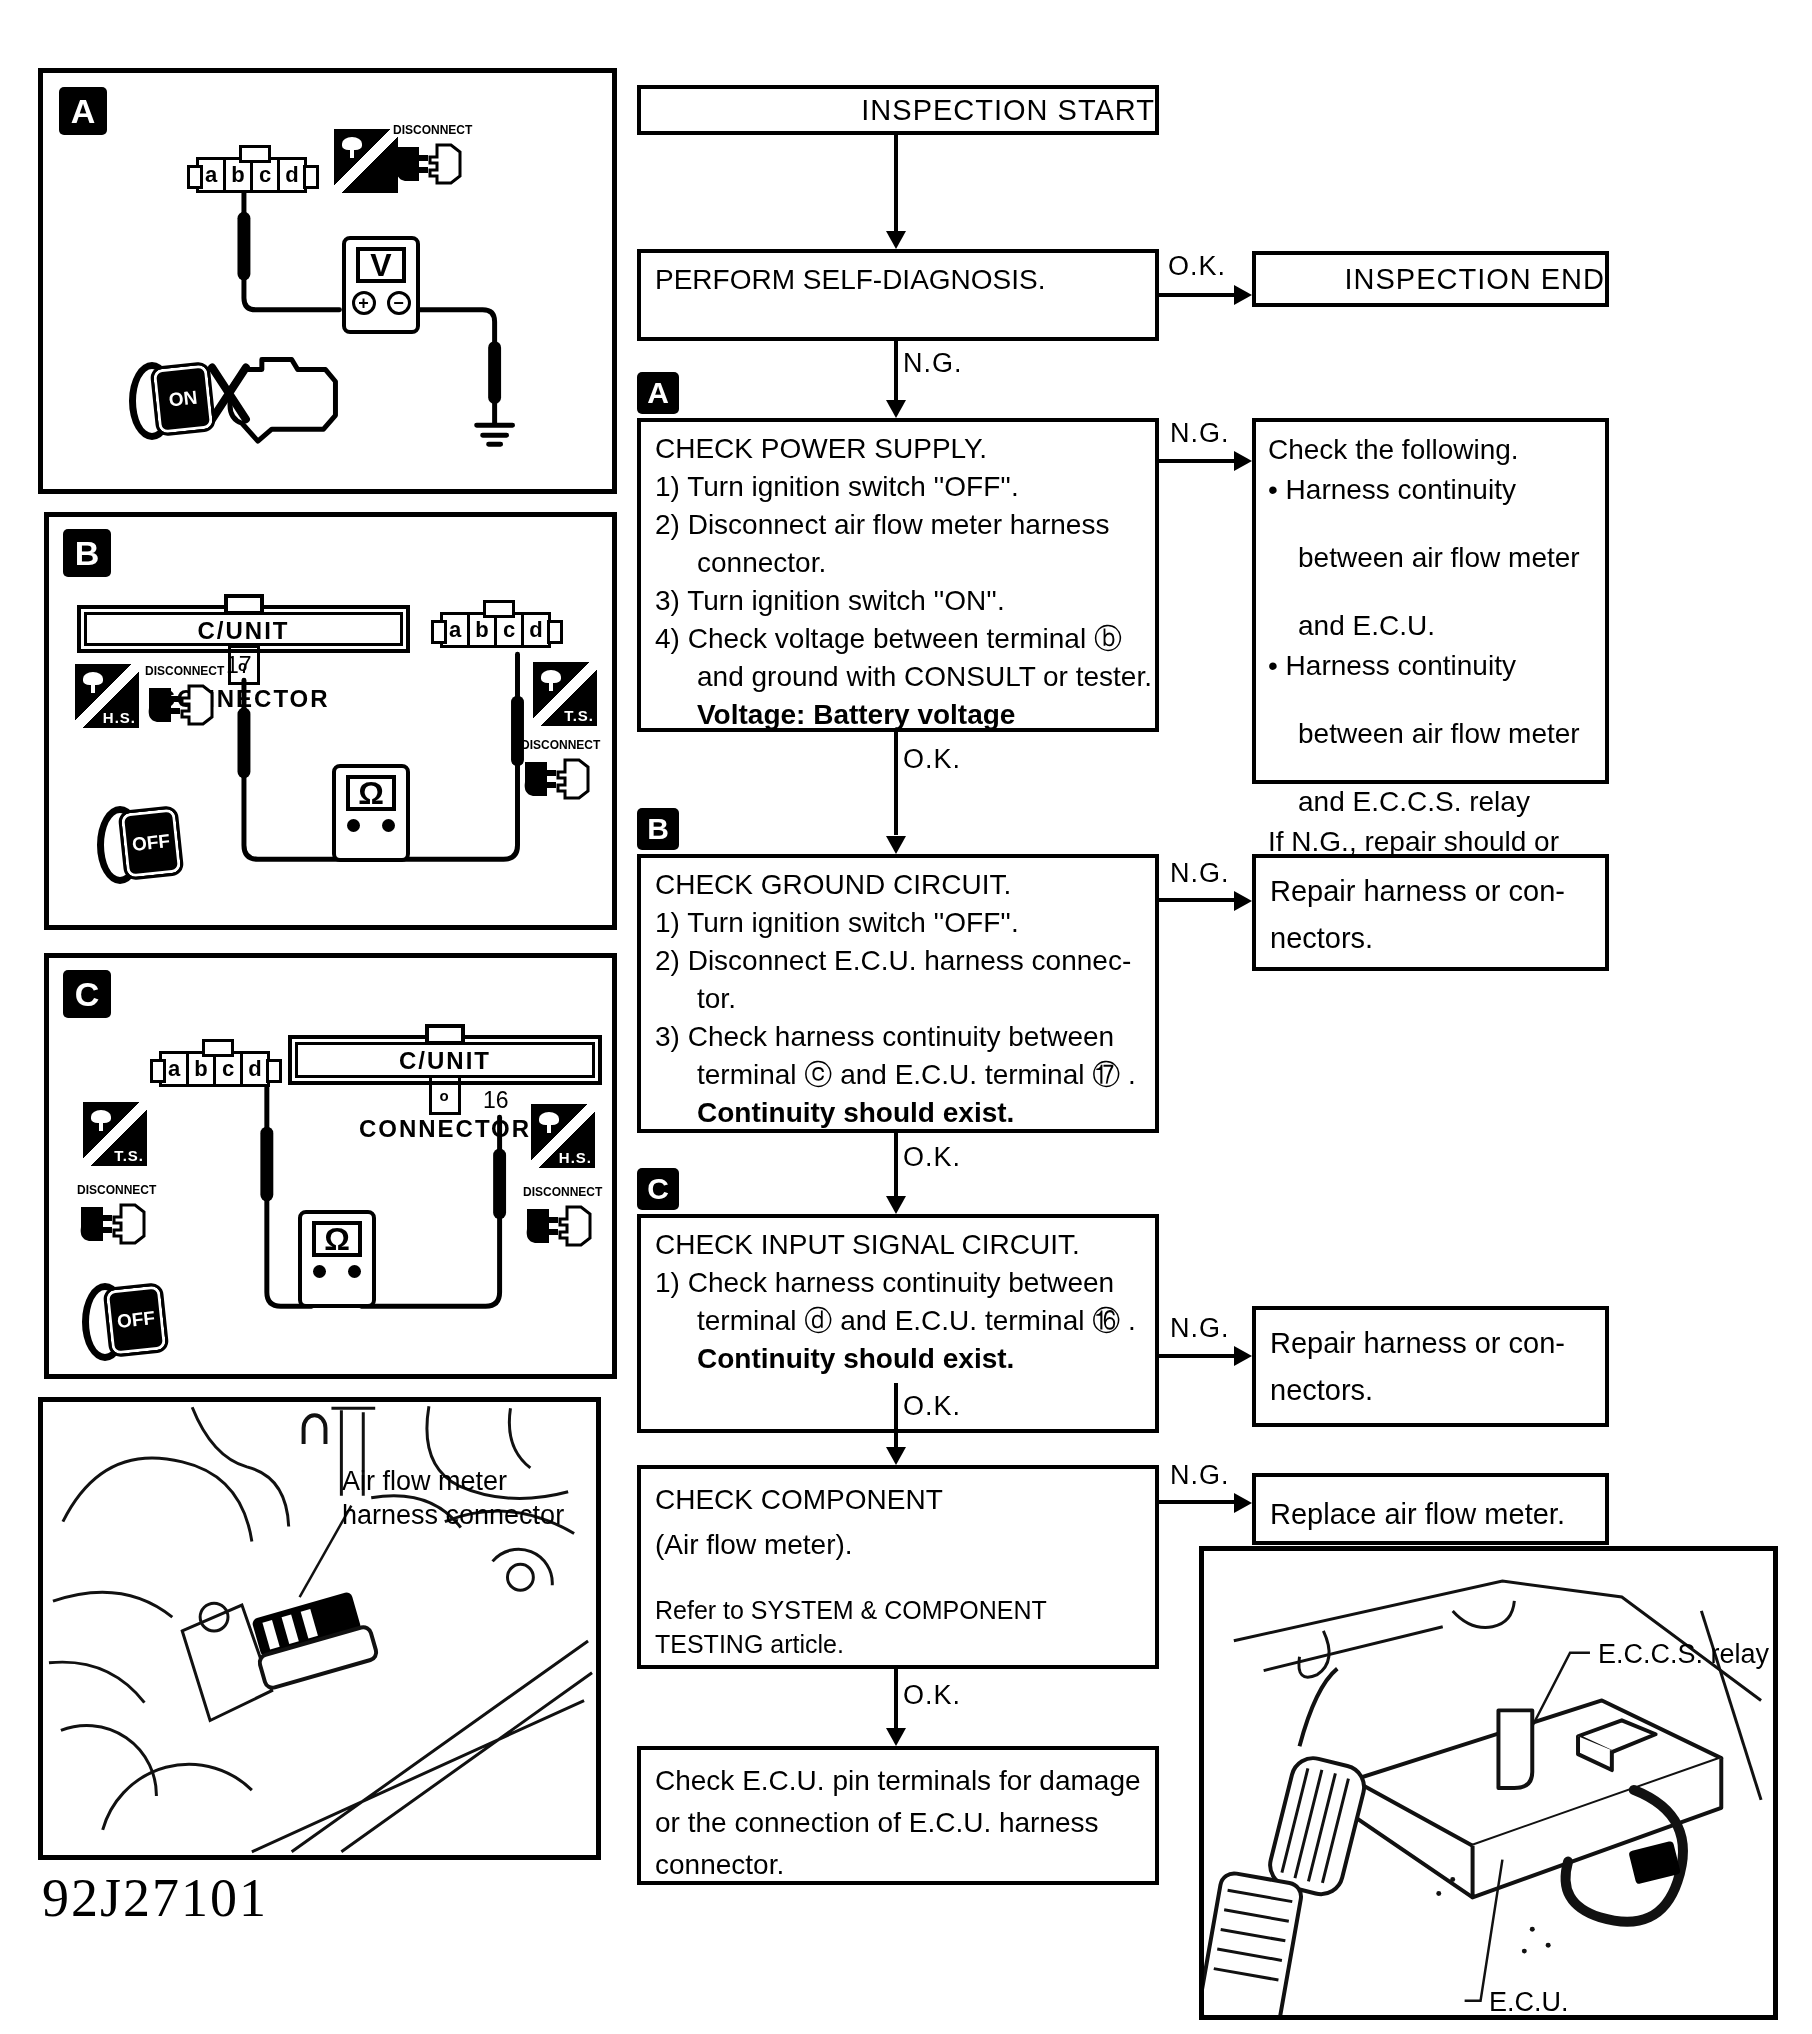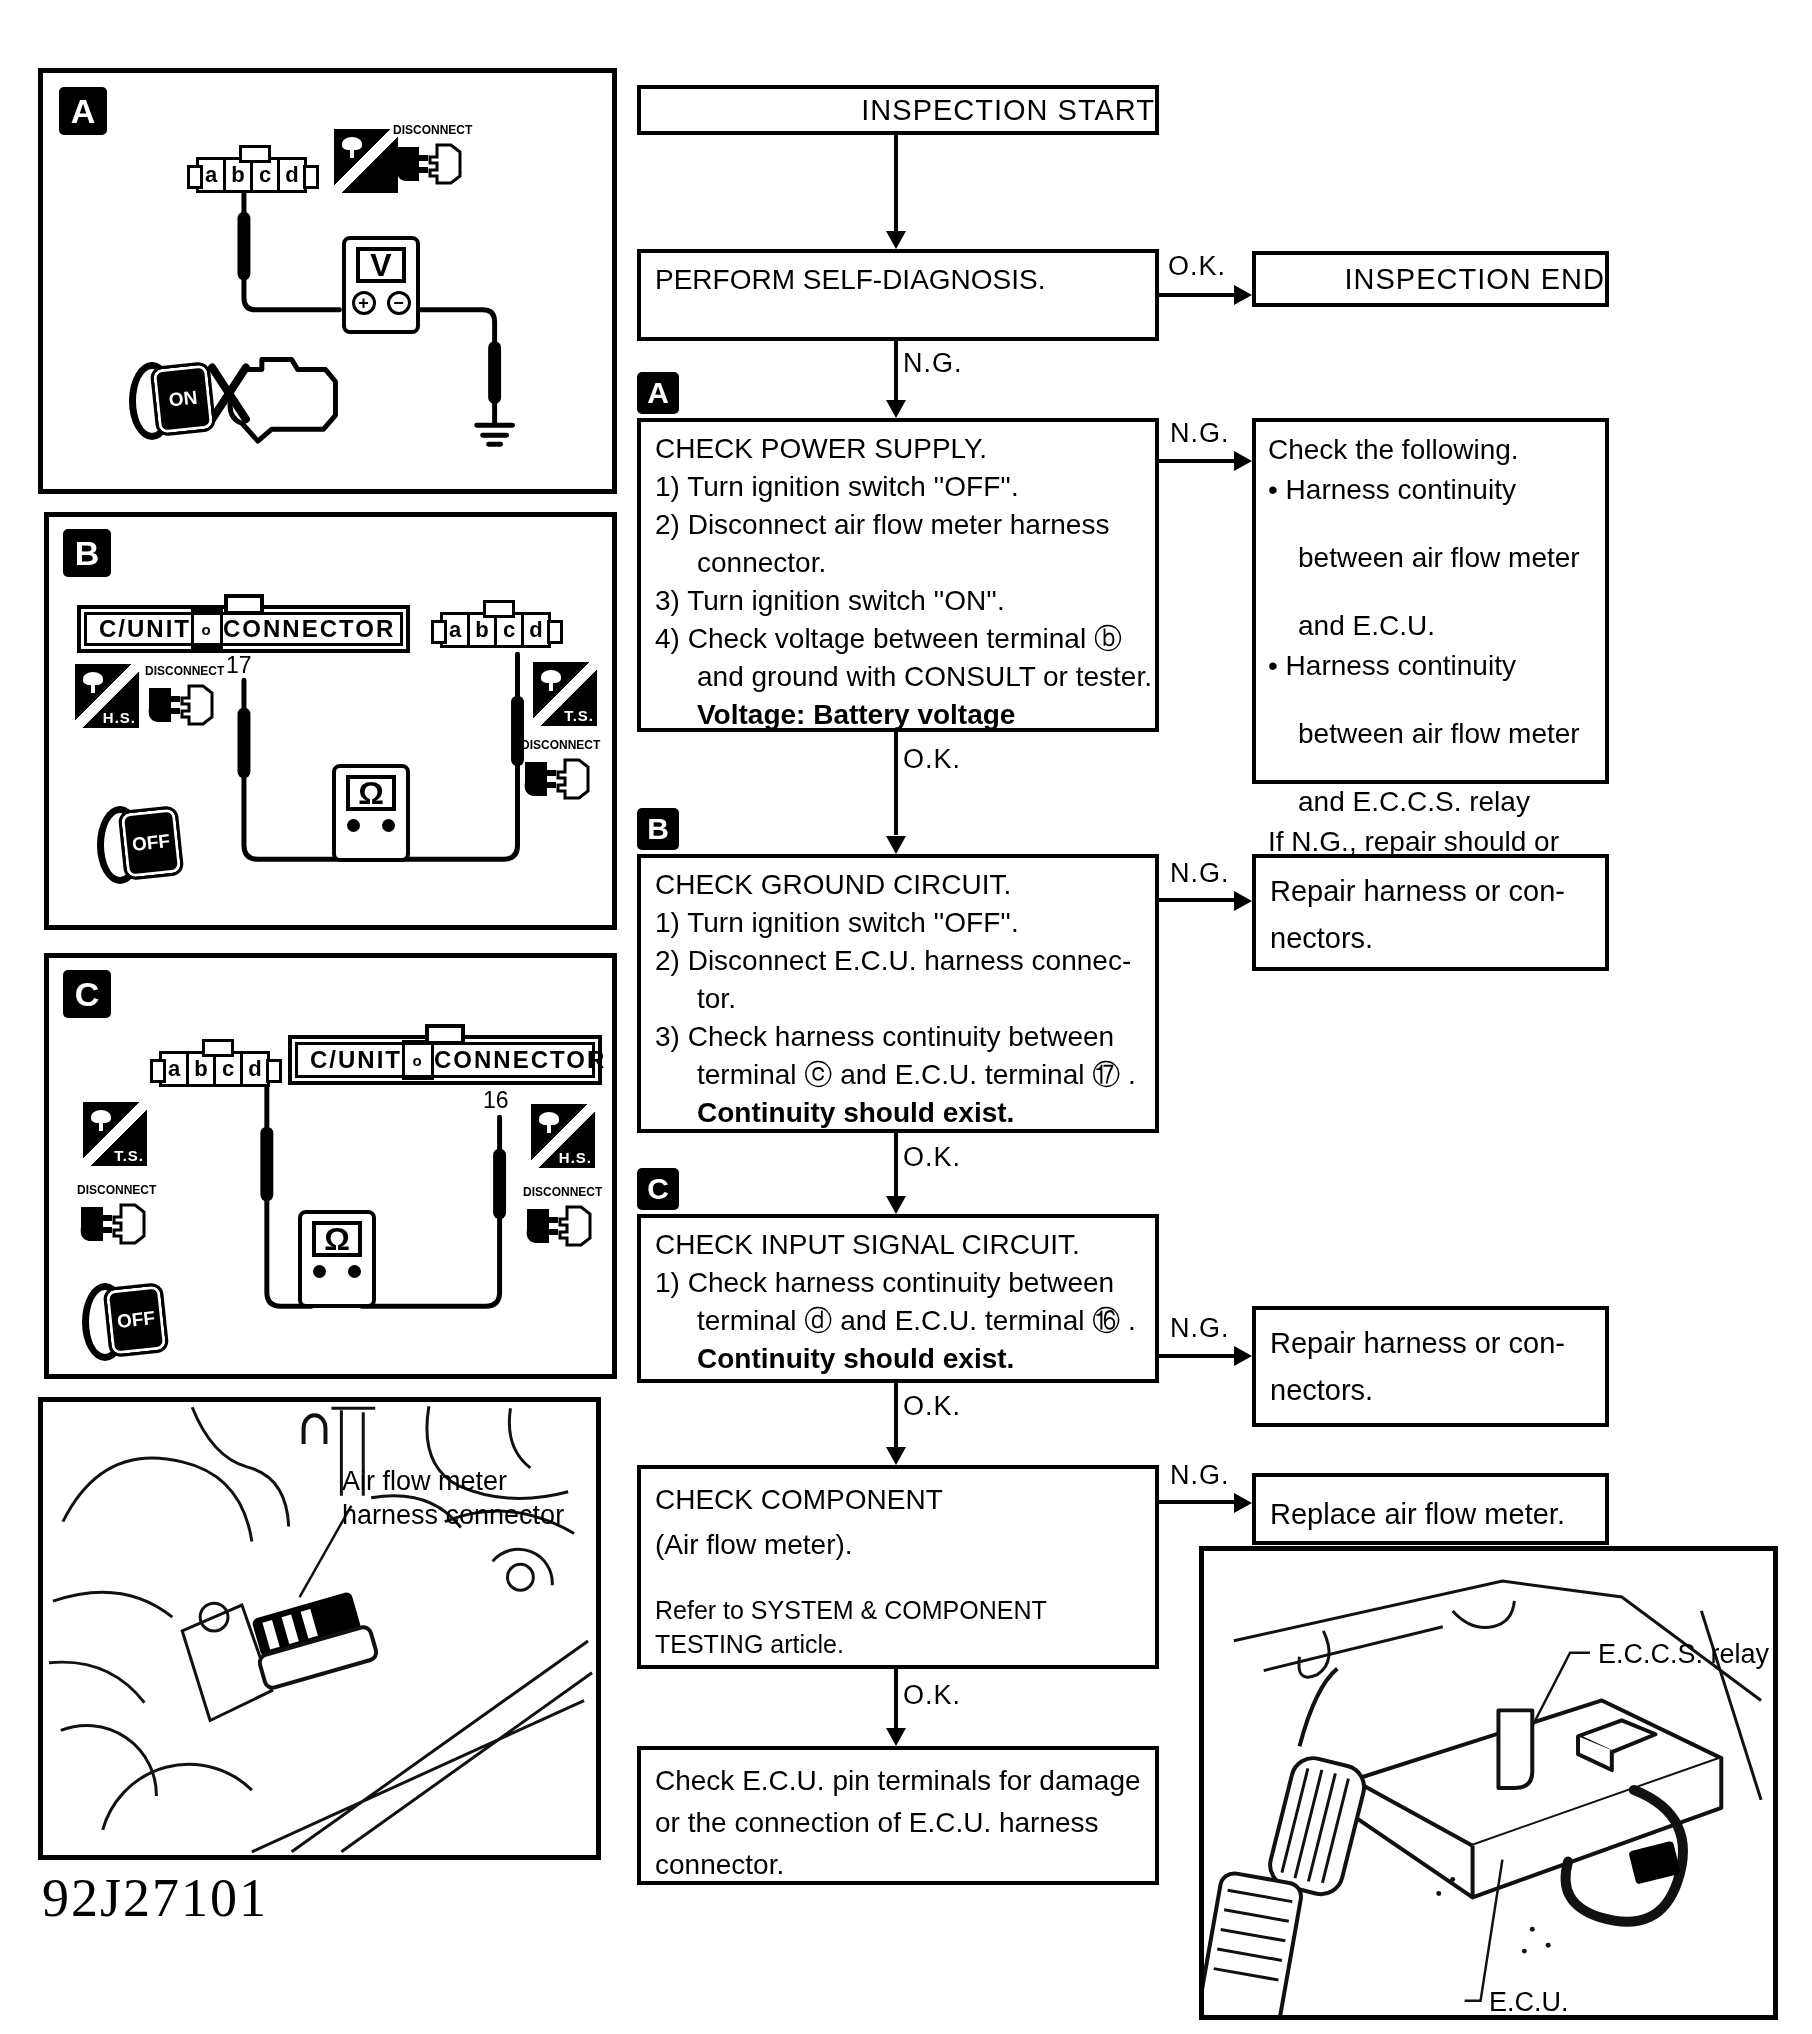--- a/index.html
+++ b/index.html
@@ -54,21 +54,21 @@
   .meter .dot{width:13px;height:13px;background:#000;border-radius:50%;}
   .keyicon{position:absolute;width:84px;height:78px;}
   .keyicon .ring{position:absolute;left:0;top:4px;width:32px;height:64px;border:7px solid #000;border-radius:50%;background:#fff;}
   .keyicon .head{position:absolute;left:24px;top:6px;width:54px;height:64px;background:#000;border:3px solid #000;
     border-radius:12px;color:#fff;font-weight:bold;font-size:19px;display:flex;align-items:center;justify-content:center;
     transform:rotate(-6deg);box-shadow:inset 0 0 0 3px #fff;}
   .cunit{position:absolute;border:4px solid #000;padding:3px;background:#fff;box-sizing:border-box;}
   .cunit::before{content:"";position:absolute;top:-15px;left:50%;width:32px;height:13px;margin-left:-20px;
     border:4px solid #000;background:#fff;}
   .cunit-in{border:3px solid #000;height:100%;display:flex;align-items:center;justify-content:space-between;
-    font-weight:bold;font-size:24px;letter-spacing:2px;padding:2px 12px;box-sizing:border-box;}
+    font-weight:bold;font-size:24px;letter-spacing:2px;padding:2px 12px;box-sizing:border-box;flex-direction:column;}
   .c-o{width:26px;height:34px;border:3px solid #000;display:flex;align-items:center;justify-content:center;
     font-size:15px;font-weight:bold;flex:none;}
   .termnum{position:absolute;font-size:23px;font-weight:normal;}
   .wires{position:absolute;left:0;top:0;}
   .photo-label{position:absolute;font-size:27px;line-height:34px;white-space:nowrap;}
   .figcode{position:absolute;font-family:"Liberation Serif","DejaVu Serif",serif;font-size:54px;letter-spacing:2px;}
 </style>
 </head>
 <body>
 
@@ -414,21 +414,21 @@
       <div class="ln">Repair harness or con-</div>
       <div class="ln">nectors.</div>
     </div>
   </div>
 
   <div class="edge-label" style="left:903px;top:1142px">O.K.</div>
   <div class="vline" style="left:894px;top:1132px;height:64px"></div>
   <div class="ah down" style="left:886px;top:1196px"></div>
 
   <div class="marker fcm" style="left:637px;top:1168px">C</div>
-  <div class="box" style="left:637px;top:1214px;width:522px;height:169px">
+  <div class="box" style="left:637px;top:1214px;width:522px;height:219px">
     <div class="fc-text">
       <div class="ln">CHECK INPUT SIGNAL CIRCUIT.</div>
       <div class="ln">1) Check harness continuity between</div>
       <div class="ln ind">terminal ⓓ and E.C.U. terminal ⑯ .</div>
       <div class="ln ind bold">Continuity should exist.</div>
     </div>
   </div>
 
   <div class="edge-label" style="left:1170px;top:1313px">N.G.</div>
   <div class="hline" style="left:1159px;top:1354px;width:75px"></div>

